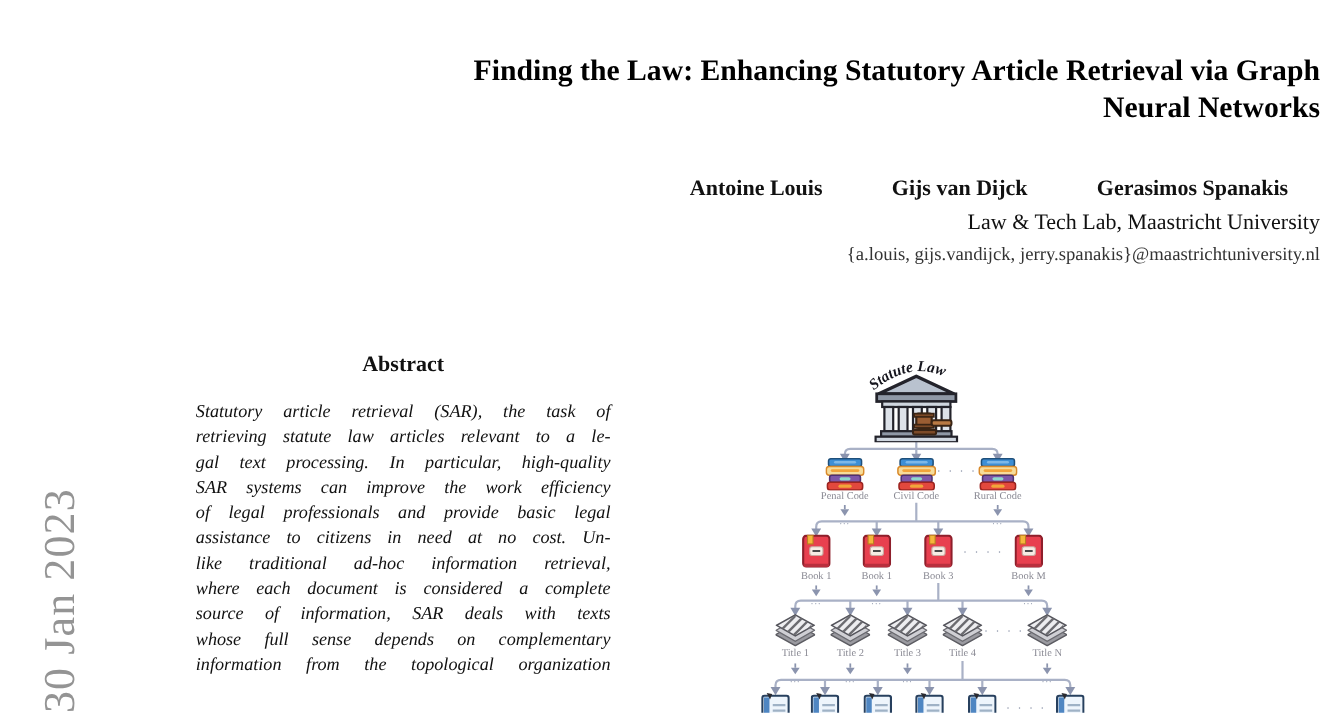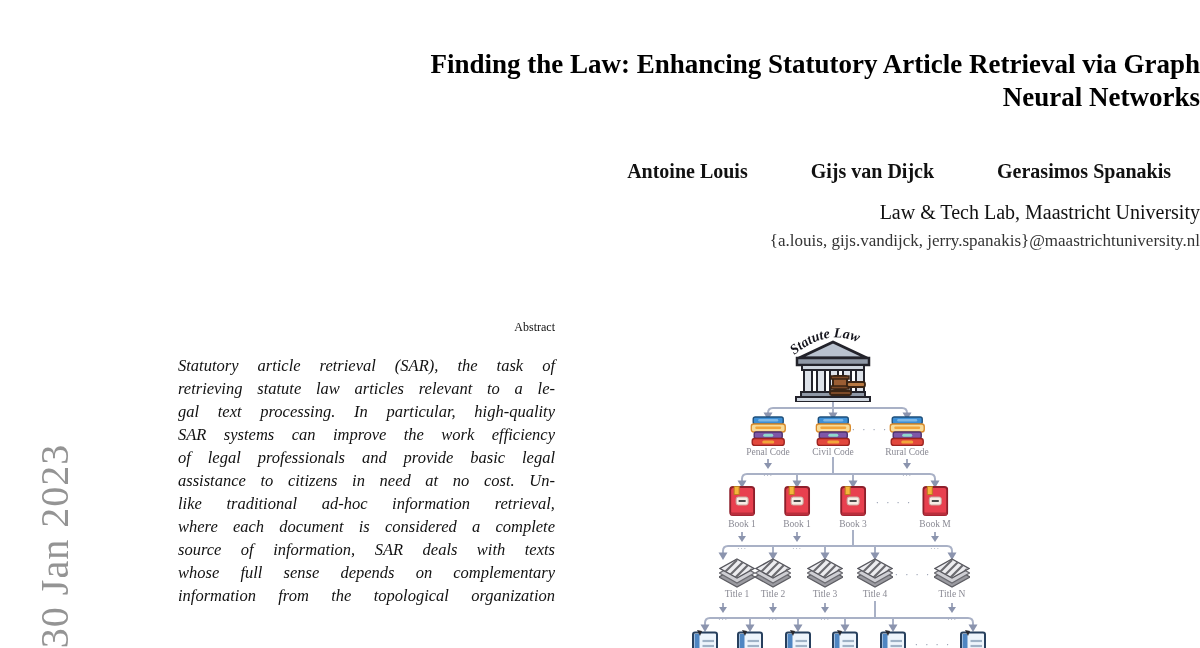--- a/index.html
+++ b/index.html
@@ -13,26 +13,26 @@
     position:absolute;left:54px;top:546px;
     transform:translate(-50%,-50%) rotate(-90deg);
     font-size:40px;color:#949494;white-space:nowrap;letter-spacing:1px;
   }
 
   
   .header{position:absolute;top:48px;left:0;width:100%;text-align:right;}
   .paper-title{font-size:27px;font-weight:bold;line-height:33px;color:#000;}
   .authors-row{margin-top:46px;font-size:20px;font-weight:bold;}
   .authors-row .author{display:inline-block;margin:0 29px;}
-  .affiliation{margin-top:18px;font-size:20px;}
+  .affiliation{margin-top:8px;font-size:20px;}
   .email-line{margin-top:7px;font-family:Liberation Serif, serif;font-size:17px;color:#333;}
 
   
   .abstract{position:absolute;left:178px;top:320px;width:377px;}
-  .abstract-heading{text-align:right;font-size:12px;font-weight:normal;margin:0 0 19px 0;}
+  .abstract-heading{text-align:center;font-size:20px;font-weight:bold;margin:0 0 19px 0;}
   .abstract-body{font-size:16.5px;line-height:23px;}
   .abs-line{text-align:justify;text-align-last:justify;white-space:nowrap;font-style:italic;}
 
   
   .figure{position:absolute;left:666px;top:316px;width:352px;height:336px;}
   .connectors{position:absolute;left:0;top:0;}
   .fig-node{position:absolute;transform:translateX(-50%);display:flex;flex-direction:column;align-items:center;}
   .fig-label{margin-top:1px;font-size:9.5px;color:#8a8a94;white-space:nowrap;line-height:10px;}
   .dots-sep{position:absolute;transform:translateX(-50%);font-size:11px;color:#9199ad;letter-spacing:2px;white-space:nowrap;}
   .trunc{position:absolute;transform:translateX(-50%);display:flex;flex-direction:column;align-items:center;}
@@ -274,21 +274,21 @@
     <span class="ellip">...</span>
   </div>
   <div class="trunc" style="left:269px;top:216px">
     <svg width="10" height="11">
         <line x1="5" y1="0" x2="5" y2="4" stroke="#8b94ae" stroke-width="1.6"></line>
         <path d="M1 4 h8 l-4 6 z" fill="#8b94ae"></path>
       </svg>
     <span class="ellip">...</span>
   </div>
 
-  <div class="fig-node" style="left:71px;top:242px">
+  <div class="fig-node" style="left:57px;top:242px">
     <svg width="36" height="30">
         <use href="#icon-titlestack"></use>
       </svg>
     <span class="fig-label">Title 1</span>
   </div>
   <div class="fig-node" style="left:107px;top:242px">
     <svg width="36" height="30">
         <use href="#icon-titlestack"></use>
       </svg>
     <span class="fig-label">Title 2</span>

